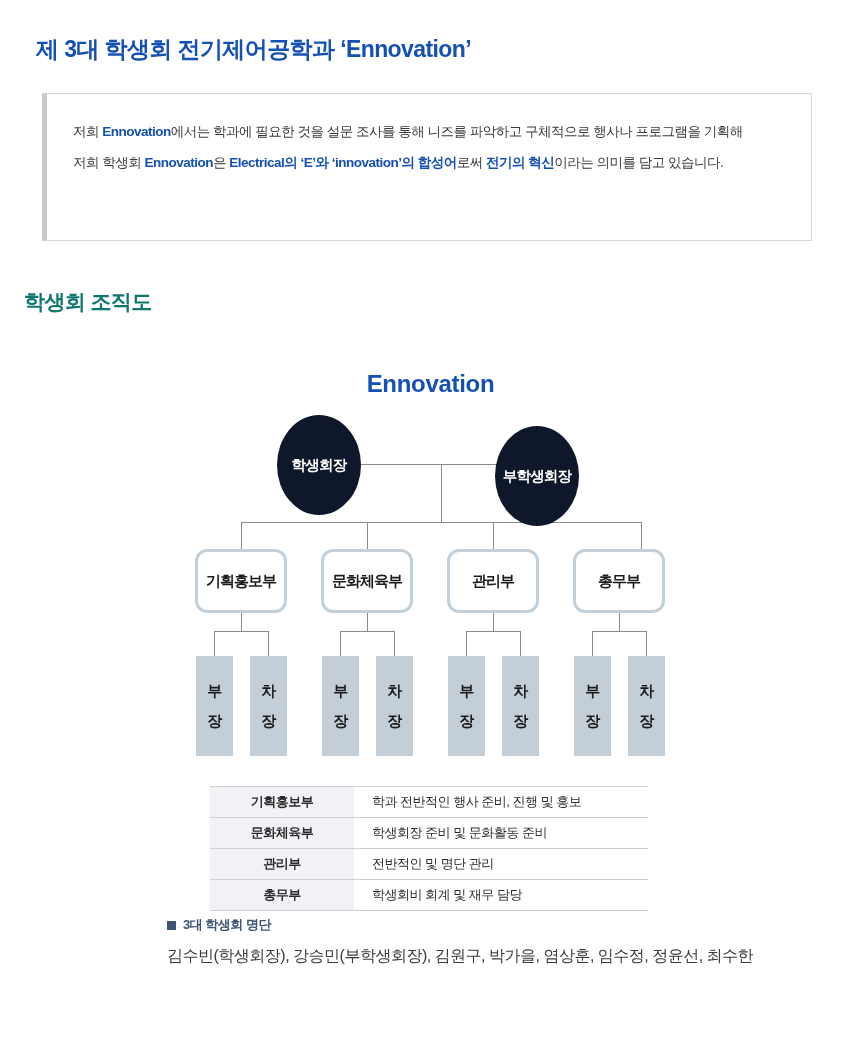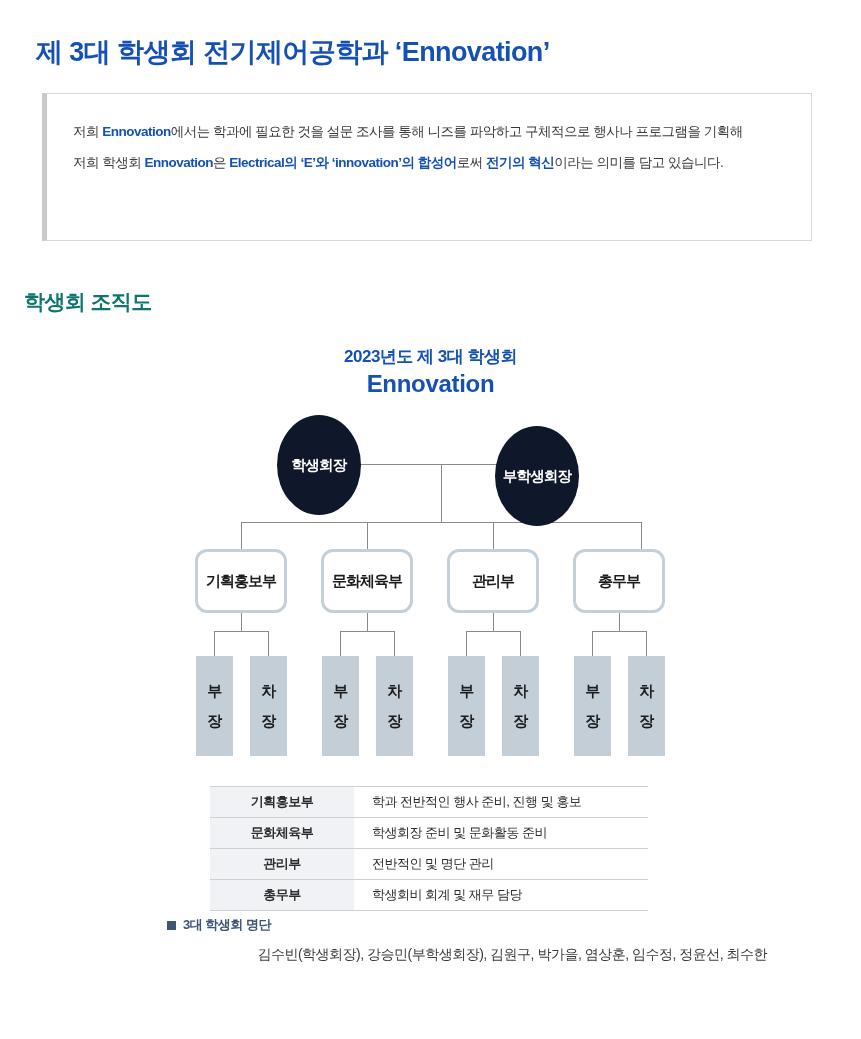--- a/index.html
+++ b/index.html
@@ -14,21 +14,21 @@
     font-family: "Liberation Sans", "DejaVu Sans", sans-serif;
     overflow: hidden;
     color: #333;
   }
 
   
   .page-title {
     position: absolute;
     left: 36px;
     top: 34px;
-    font-size: 27px;
+    font-size: 23px;
     font-weight: bold;
     color: #1550b5;
     letter-spacing: -0.6px;
     white-space: nowrap;
   }
   .page-title .seg-strong { color: #1550b5; font-weight: bold; }
 
   
   .intro-box {
     position: absolute;
@@ -203,44 +203,42 @@
     gap: 7px;
   }
   .sq {
     width: 9px;
     height: 9px;
     background: #3d5573;
     display: inline-block;
   }
   .roster-names {
     margin-top: 12px;
-    font-size: 14px;
+    font-size: 16px;
     color: #3a3a3a;
     letter-spacing: -0.5px;
-    text-align: right;
   }
 </style>
 </head>
 <body>
 
 <div class="page-title">
   <span>제 3대 학생회 </span><span class="seg-strong">전기제어공학과 </span><span class="seg-strong">‘Ennovation’</span>
 </div>
 
 <div class="intro-box">
   <div class="intro-inner" id="intro-container">
       <div class="intro-line"><span>저희 </span><span class="hl">Ennovation</span><span>에서는 학과에 필요한 것을 설문 조사를 통해 니즈를 파악하고 구체적으로 행사나 프로그램을 기획해</span></div>
       <div class="intro-line"><span>저희 학생회 </span><span class="hl">Ennovation</span><span>은 </span><span class="hl">Electrical의 ‘E’와 ‘innovation’의 합성어</span><span>로써 </span><span class="hl">전기의 혁신</span><span>이라는 의미를 담고 있습니다.</span></div>
     </div>
 </div>
 
 <div class="section-heading">학생회 조직도</div>
 
 <div class="org-wrap">
-  <div class="org-title-sm">2023년도 제 3대 학생회</div>
   <div class="org-title-lg">Ennovation</div>
 </div>
 
 <div class="ln h" style="left:360px; top:464px; width:137px;"></div>
 <div class="ln v" style="left:441px; top:464px; height:58px;"></div>
 <div class="ln h" style="left:241px; top:522px; width:401px;"></div>
 <div class="ln v" style="left:241px; top:522px; height:28px;"></div>
 <div class="ln v" style="left:367px; top:522px; height:28px;"></div>
 <div class="ln v" style="left:493px; top:522px; height:28px;"></div>
 <div class="ln v" style="left:641px; top:522px; height:28px;"></div>

